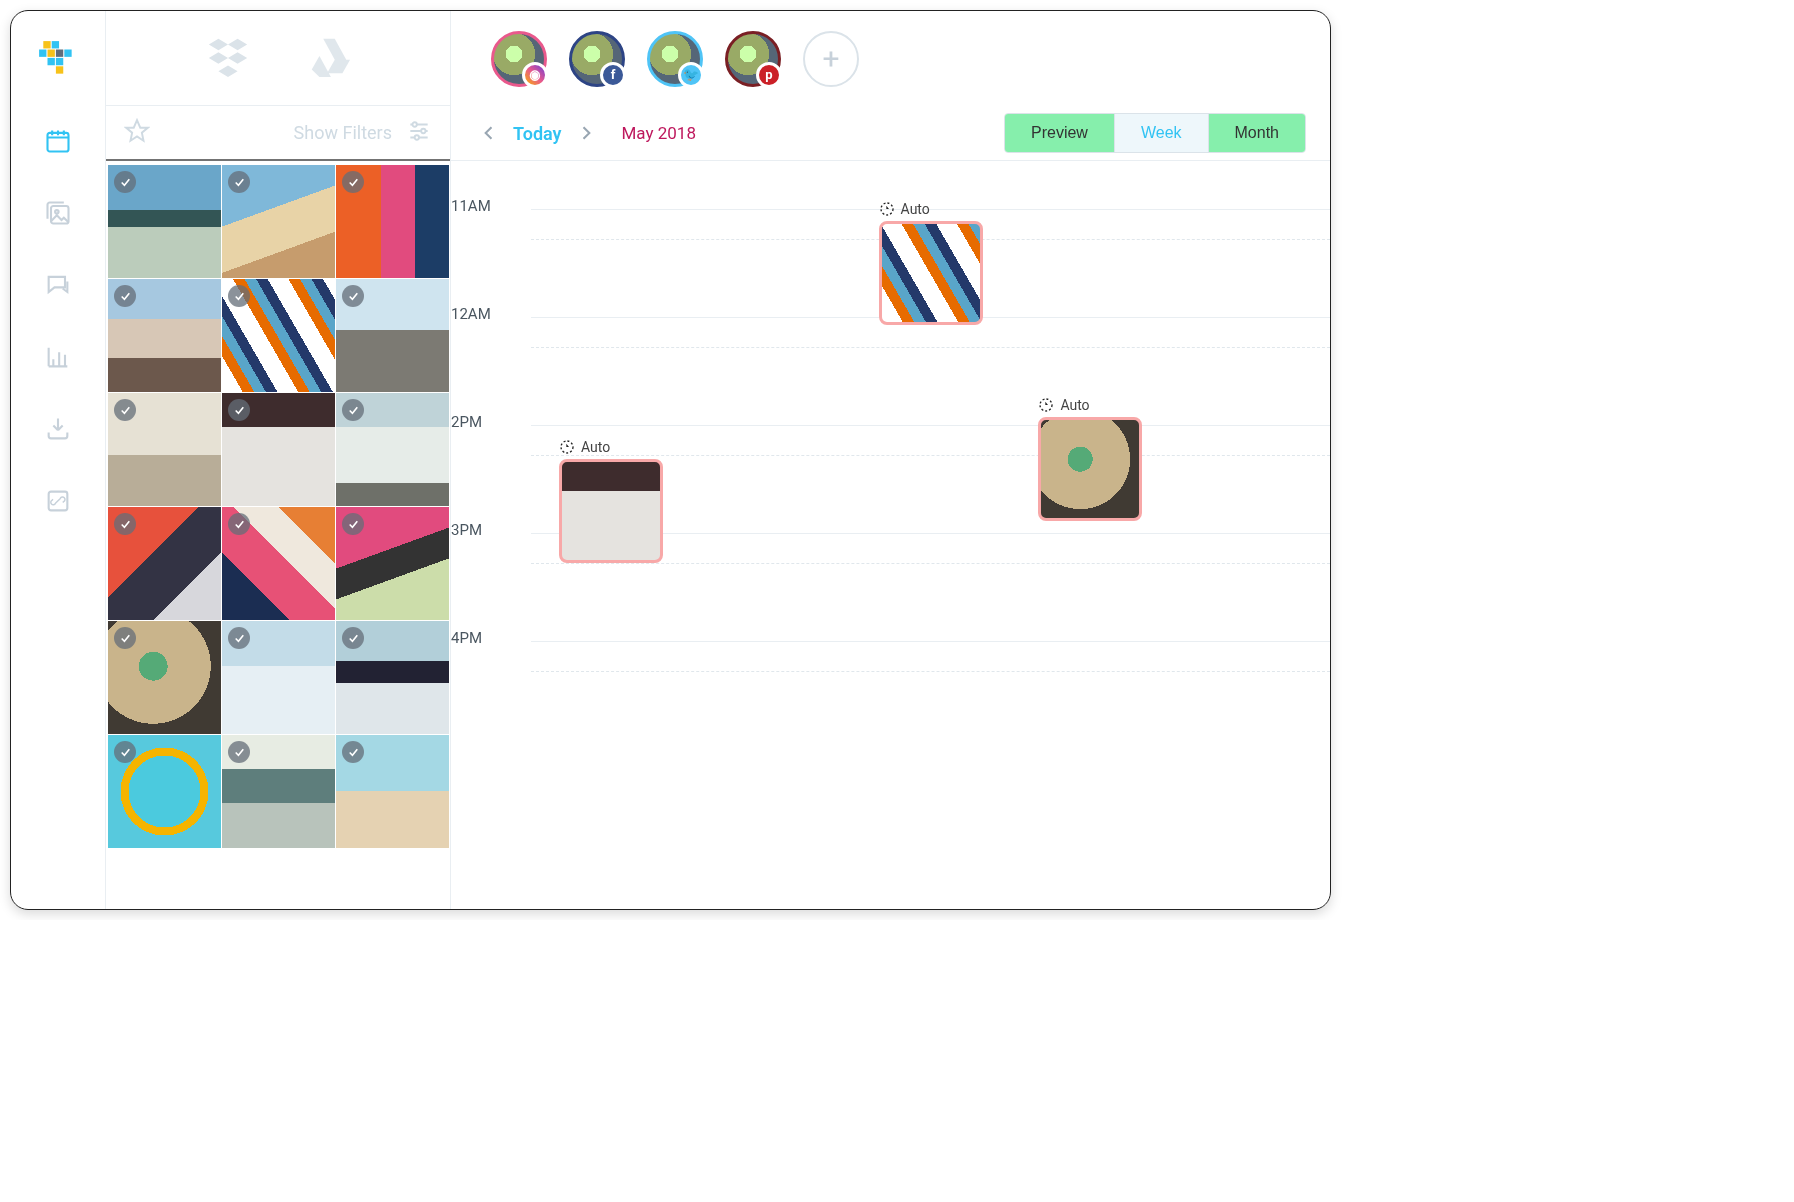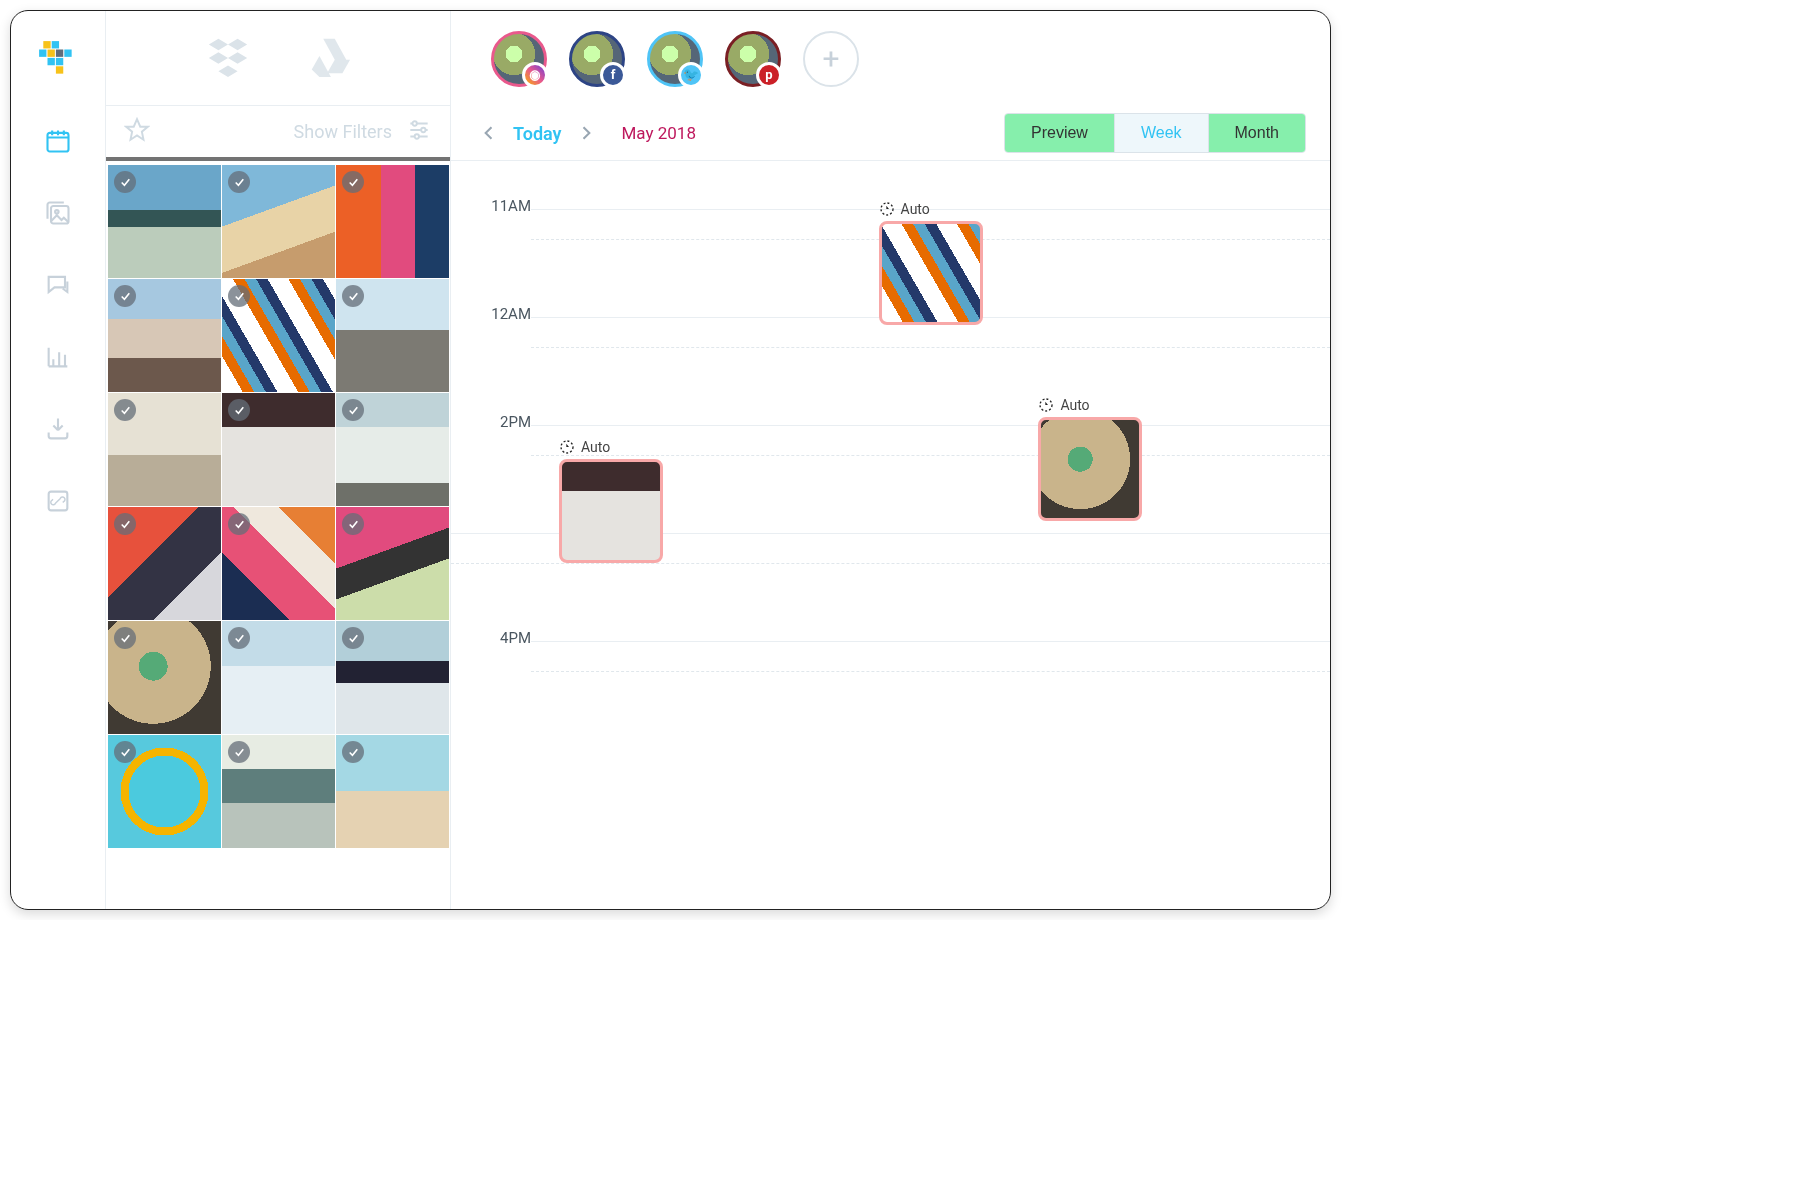--- a/index.html
+++ b/index.html
@@ -8,21 +8,21 @@
   
   .nav { width:95px; border-right:1px solid #e9eef2; display:flex; flex-direction:column; align-items:center; padding-top:28px; gap:40px; flex-shrink:0;}
   .logo svg { width:42px; height:42px; }
   .nav-item { width:32px; height:32px; color:#c7d1da; display:flex; align-items:center; justify-content:center; cursor:pointer;}
   .nav-item.active { color:#31c3f3; }
   .nav-item svg { width:28px; height:28px; }
   
   .media { width:345px; border-right:1px solid #e9eef2; display:flex; flex-direction:column; flex-shrink:0;}
   .media-top { height:95px; border-bottom:1px solid #e9eef2; display:flex; align-items:center; justify-content:center; gap:55px; color:#dbe3e9;}
   .media-top svg { width:46px; height:46px; }
-  .media-filter { height:55px; border-bottom:4px solid #737373; display:flex; align-items:center; padding:0 18px; color:#cfdae2; gap:14px;}
+  .media-filter { height:55px; border-bottom:2px solid #737373; display:flex; align-items:center; padding:0 18px; color:#cfdae2; gap:14px;}
   .media-filter .spacer { flex:1; }
   .media-filter span { font-size:18px; }
   .grid { flex:1; overflow:auto; padding:0; margin-top:4px;}
   .grid-inner { display:grid; grid-template-columns:repeat(3,113px); gap:1px; padding:0 0 0 2px;}
   .thumb { width:113px; height:113px; position:relative; background:#888; overflow:hidden;}
   .thumb .chk { position:absolute; top:6px; left:6px; width:22px; height:22px; border-radius:50%; background:rgba(100,110,120,.75); display:flex; align-items:center; justify-content:center;}
   .thumb .chk svg { width:13px; height:13px; stroke:#fff; }
   
   .p0{background:linear-gradient(#6aa6c9 40%,#355 40% 55%,#bcb 55%)}
   .p1{background:linear-gradient(160deg,#7fb8d9 0 40%,#e8d3a7 40% 70%,#c69c6d 70%)}
@@ -56,21 +56,21 @@
   .seg { display:flex; border:1px solid #dbe3e9; border-radius:4px; overflow:hidden;}
   .seg button { border:none; background:#86efac; padding:10px 26px; font-size:16px; cursor:pointer; color:#333;}
   .seg button + button { border-left:1px solid #dbe3e9;}
   .seg button.on { background:#eef7fb; color:#31c3f3;}
   .days { height:44px; display:flex; border-bottom:1px solid #e9eef2; font-size:15px; color:#4a5660;}
   .time-gutter { width:80px; flex-shrink:0; }
   .day-cols { flex:1; display:flex;}
   .day-col { flex:1; display:flex; align-items:center; justify-content:center;}
   .times { flex:1; overflow:hidden; position:relative;}
   .hour-row { height:108px; display:flex; }
-  .hour-row .label { width:80px; font-size:15px; color:#4a5660; padding-top:36px; text-align:right;}
+  .hour-row .label { width:80px; font-size:15px; color:#4a5660; padding-top:36px; text-align:left;}
   .hour-grid { flex:1; position:relative;}
   .hrule { position:absolute; left:0; right:0; border-top:1px solid #e9eef2;}
   .hrule.dashed { border-top:1px dashed #e0e7ec;}
   .cols-overlay{ position:absolute; inset:0; display:flex;}
   .cols-overlay .c{ flex:1; position:relative;}
   .post { position:absolute; width:108px; }
   .post .tag { font-size:14px; color:#444; display:flex; align-items:center; gap:6px; margin-bottom:4px;}
   .post .pic { width:104px; height:104px; border:3px solid #f8a8a8; border-radius:8px;}
 </style>
 </head>
@@ -343,20 +343,21 @@
             </div>
           </div>
           <div class="hour-row">
             <div class="label">2PM</div>
             <div class="hour-grid">
               <div class="hrule" style="top:48px"></div>
               <div class="hrule dashed" style="top:78px"></div>
             </div>
           </div>
           <div class="hour-row">
+            <div class="label">3PM</div>
             <div class="hour-grid">
               <div class="hrule" style="top:48px"></div>
               <div class="hrule dashed" style="top:78px"></div>
             </div>
           </div>
           <div class="hour-row">
             <div class="label">4PM</div>
             <div class="hour-grid">
               <div class="hrule" style="top:48px"></div>
               <div class="hrule dashed" style="top:78px"></div>

